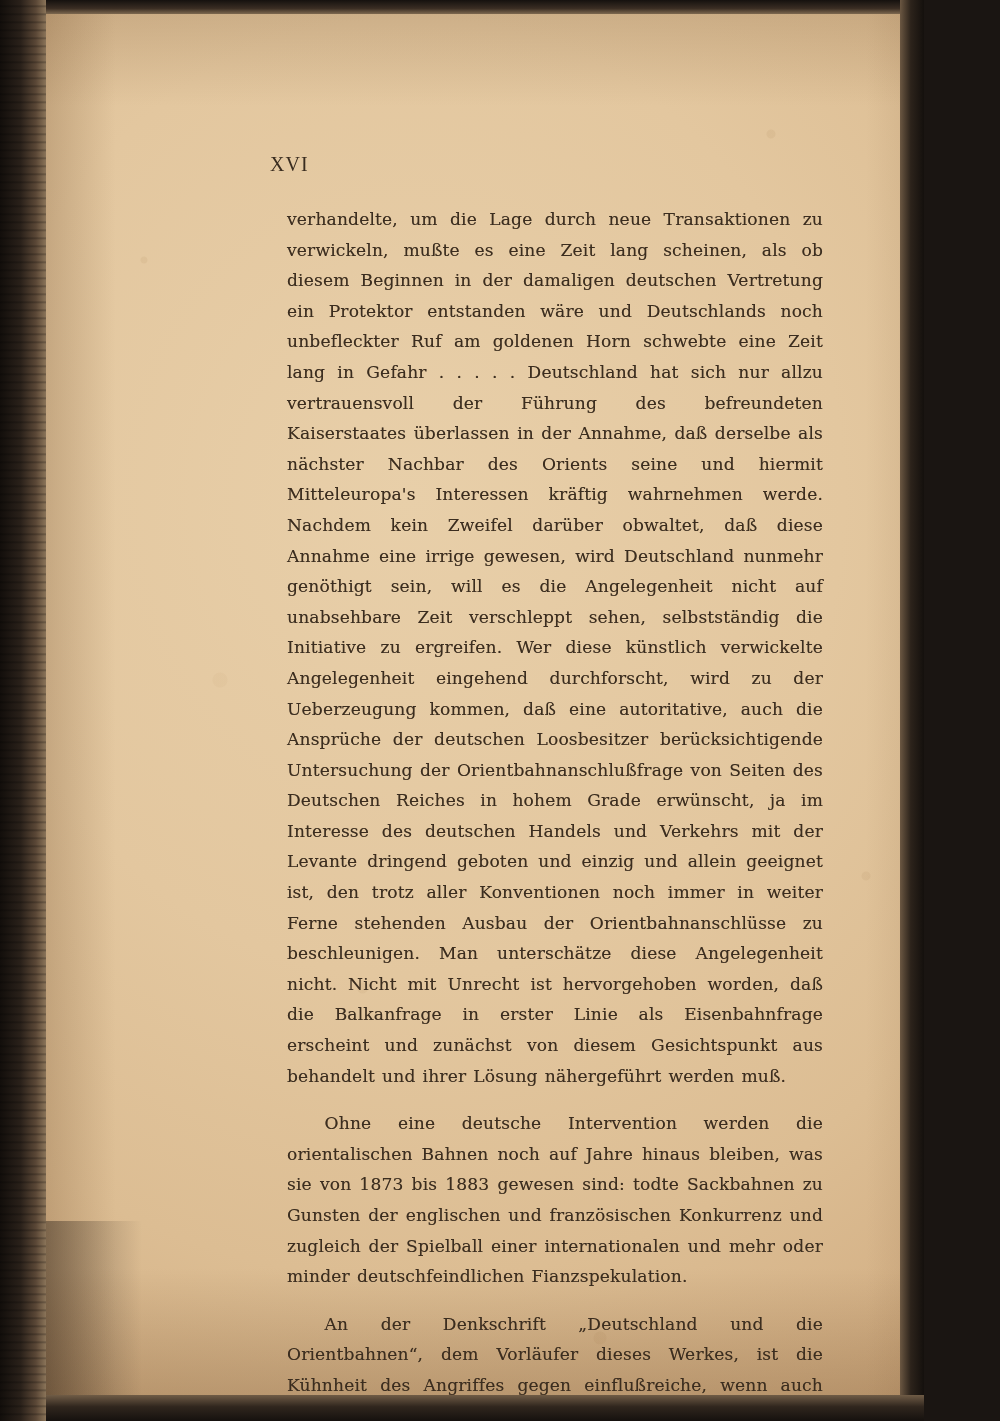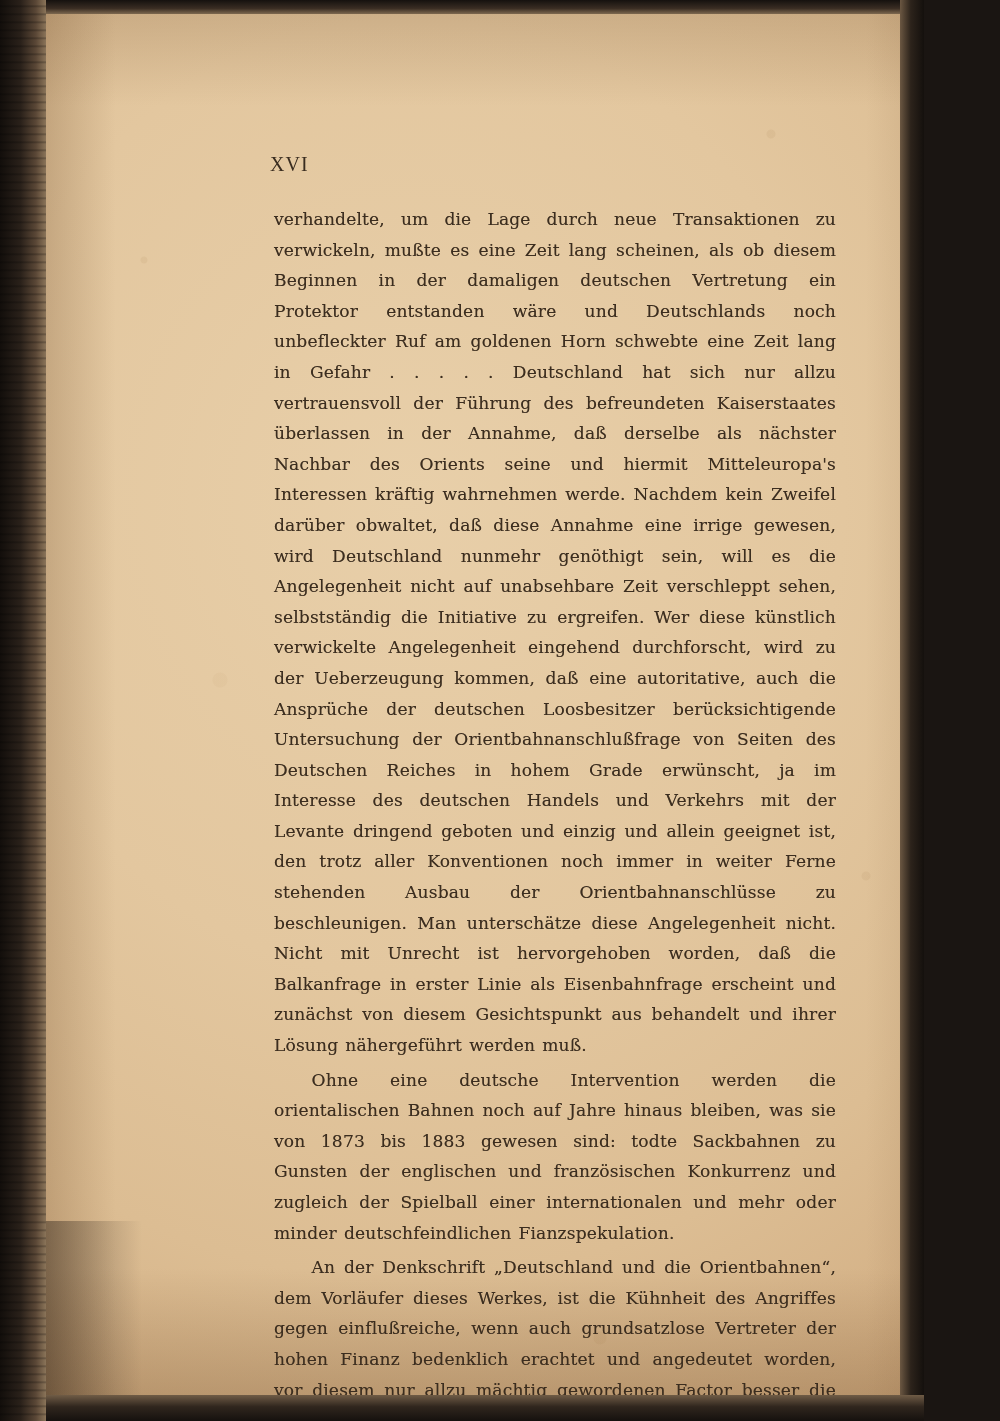--- a/index.html
+++ b/index.html
@@ -138,21 +138,21 @@
     font-family: "DejaVu Serif", "Liberation Serif", serif;
     font-size: 17.1px;
     line-height: 30.6px;
     color: #3b2d1f;
     text-align: justify;
     text-justify: inter-word;
     word-spacing: 1.5px;
     letter-spacing: 0.15px;
   }
   .body-text p {
-    margin: 4px;
+    margin: 17px;
   }
   .body-text p + p {
     text-indent: 2.2em;
   }
 
   
   .body-text {
     text-shadow: 0 0 0.4px rgba(60,44,28,0.45);
   }
 

